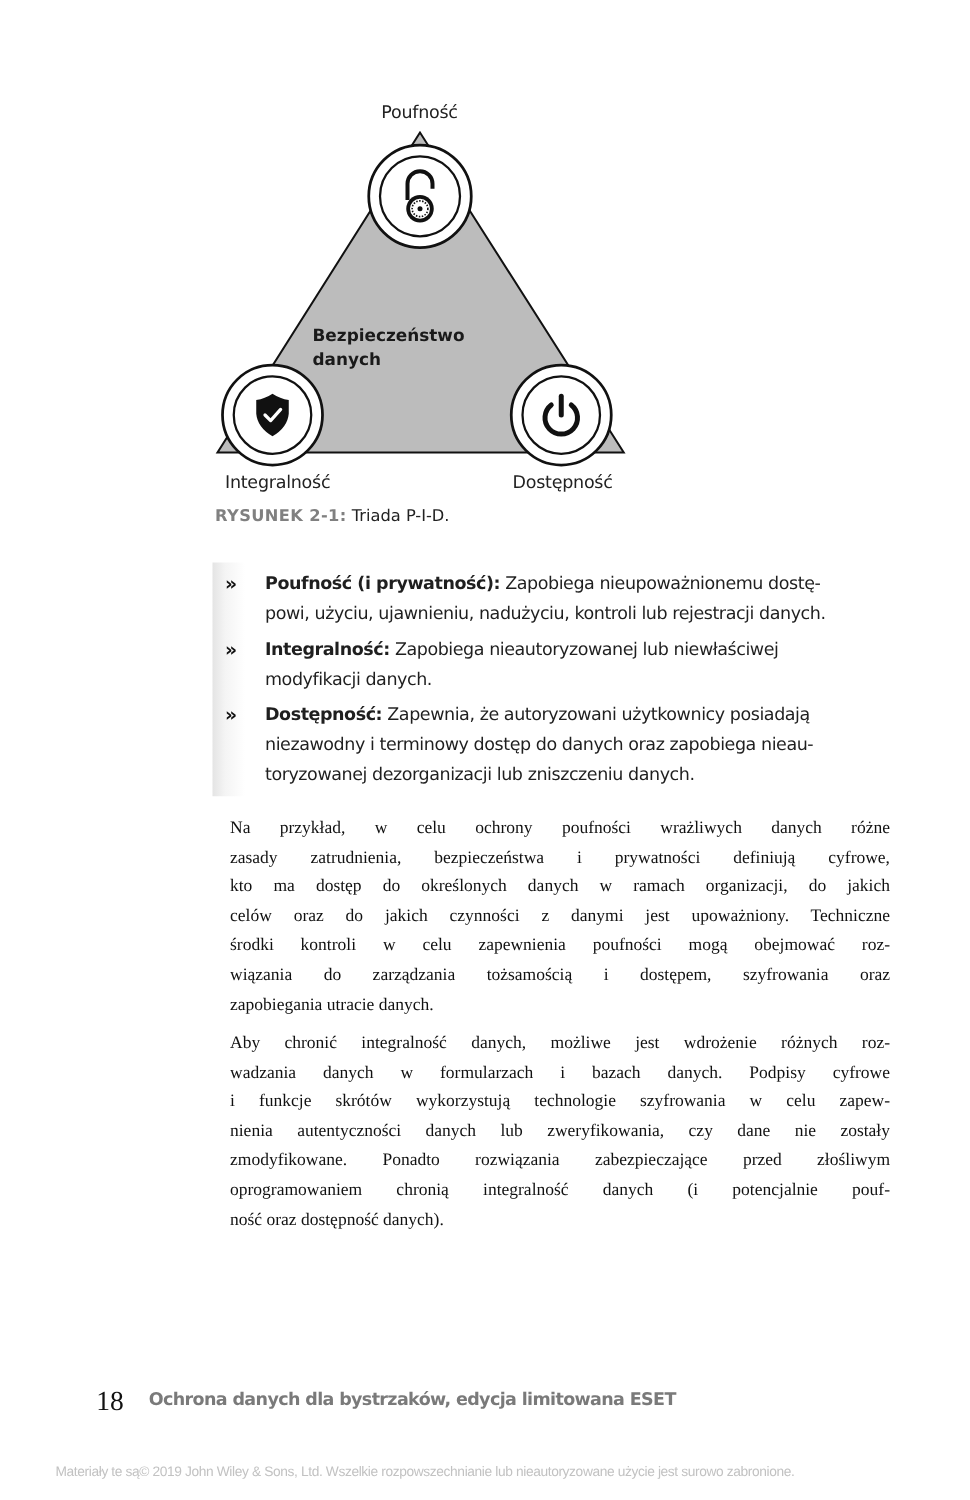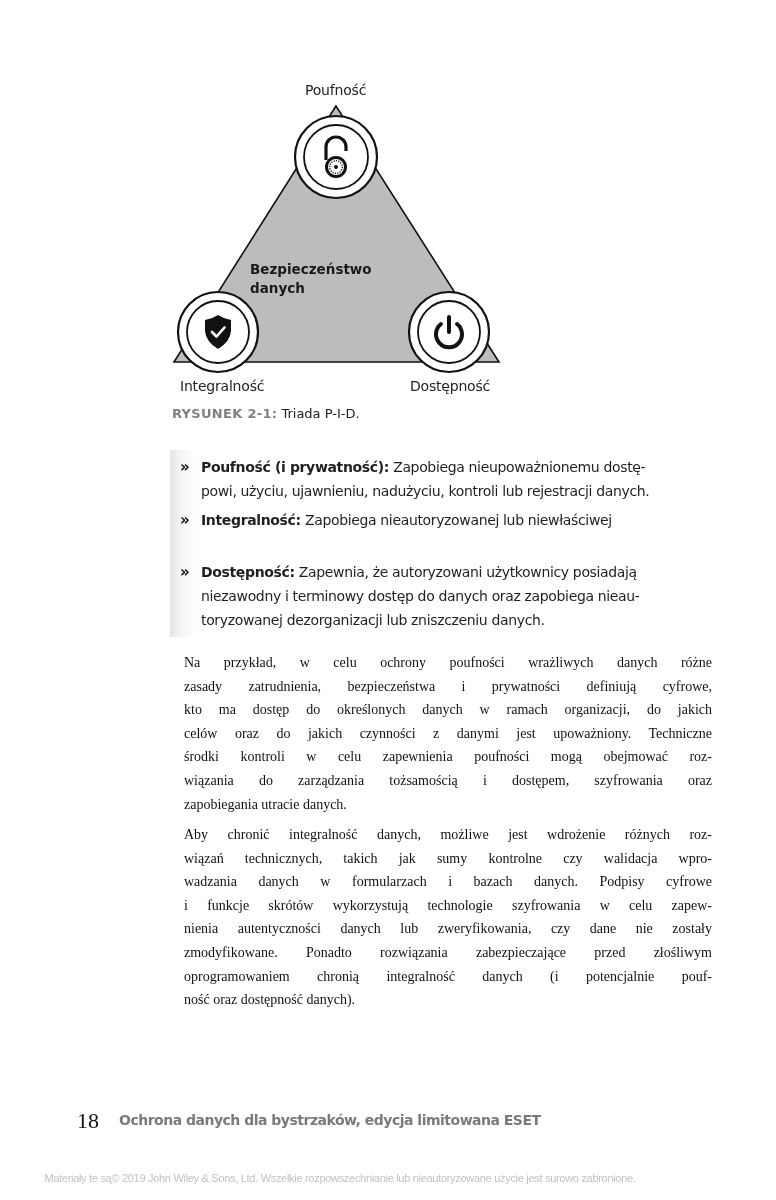--- a/index.html
+++ b/index.html
@@ -10,21 +10,21 @@
   .fig-label { position:absolute; font-family:"DejaVu Sans", sans-serif; font-size:14px; color:#222; white-space:nowrap; letter-spacing:-0.2px; }
   .fig-center { position:absolute; left:250px; top:260px; width:170px; font-family:"DejaVu Sans", sans-serif; font-weight:bold; font-size:13.5px; line-height:19px; color:#1a1a1a; }
 
   .caption { position:absolute; left:172px; top:406px; font-family:"DejaVu Sans", sans-serif; font-size:13px; white-space:nowrap; color:#222; }
   .caption .cap-key { font-weight:bold; color:#808080; letter-spacing:0.3px; }
 
   .bullets { position:absolute; left:170px; top:450px; width:540px; height:187px;
              background:linear-gradient(to right, #e4e4e4 0px, #f4f4f4 10px, #ffffff 26px); }
   .bullet { position:absolute; left:10px; width:528px; font-family:"DejaVu Sans", sans-serif; font-size:14px; line-height:24px; color:#1f1f1f; }
   .bullet .mark { position:absolute; left:0; top:0; font-weight:bold; font-size:15px; letter-spacing:-3px; color:#111; }
-  .bullet .btext { display:block; margin-left:21px; letter-spacing:-0.35px; }
+  .bullet .btext { display:block; margin-left:32px; letter-spacing:-0.35px; }
   .bullet .term { font-weight:bold; }
 
   .para { position:absolute; left:184px; width:528px; font-family:"Liberation Serif", serif; font-size:14px; line-height:23.6px; color:#111; text-align:justify; hyphens:manual; }
 
   .footer-num { position:absolute; left:77px; top:1108px; font-family:"Liberation Serif", serif; font-size:22px; color:#111; }
   .footer-title { position:absolute; left:119px; top:1112px; font-family:"DejaVu Sans", sans-serif; font-weight:bold; font-size:14px; color:#7a7a7a; letter-spacing:-0.5px; white-space:nowrap; }
   .copyright { position:absolute; left:0; width:680px; top:1172px; text-align:center; font-family:"Liberation Sans", sans-serif; font-size:11px; color:#c2c2c2; letter-spacing:-0.3px; white-space:nowrap; }
 </style>
 </head>
 <body>
@@ -80,20 +80,21 @@
 
 <div class="bullets">
   <div class="bullet" style="top:5px;">
     <span class="mark">»</span>
     <span class="btext"><span class="term">Poufność (i prywatność):</span><span> Zapobiega nieupoważnionemu dostę-</span></span>
     <span class="btext">powi, użyciu, ujawnieniu, nadużyciu, kontroli lub rejestracji danych.</span>
   </div>
   <div class="bullet" style="top:58px;">
     <span class="mark">»</span>
     <span class="btext"><span class="term">Integralność:</span><span> Zapobiega nieautoryzowanej lub niewłaściwej</span></span>
+    <span class="btext">modyfikacji danych.</span>
   </div>
   <div class="bullet" style="top:110px;">
     <span class="mark">»</span>
     <span class="btext"><span class="term">Dostępność:</span><span> Zapewnia, że autoryzowani użytkownicy posiadają</span></span>
     <span class="btext">niezawodny i terminowy dostęp do danych oraz zapobiega nieau-</span>
     <span class="btext">toryzowanej dezorganizacji lub zniszczeniu danych.</span>
   </div>
 </div>
 
 <div class="para" style="top:651px;">
@@ -101,21 +102,20 @@
   <div style="text-align-last:justify;">zasady zatrudnienia, bezpieczeństwa i prywatności definiują cyfrowe,</div>
   <div style="text-align-last:justify;">kto ma dostęp do określonych danych w ramach organizacji, do jakich</div>
   <div style="text-align-last:justify;">celów oraz do jakich czynności z danymi jest upoważniony. Techniczne</div>
   <div style="text-align-last:justify;">środki kontroli w celu zapewnienia poufności mogą obejmować roz-</div>
   <div style="text-align-last:justify;">wiązania do zarządzania tożsamością i dostępem, szyfrowania oraz</div>
   <div>zapobiegania utracie danych.</div>
 </div>
 
 <div class="para" style="top:823px;">
   <div style="text-align-last:justify;">Aby chronić integralność danych, możliwe jest wdrożenie różnych roz-</div>
-  <div style="text-align-last:justify;">wiązań technicznych, takich jak sumy kontrolne czy walidacja wpro-</div>
   <div style="text-align-last:justify;">wadzania danych w formularzach i bazach danych. Podpisy cyfrowe</div>
   <div style="text-align-last:justify;">i funkcje skrótów wykorzystują technologie szyfrowania w celu zapew-</div>
   <div style="text-align-last:justify;">nienia autentyczności danych lub zweryfikowania, czy dane nie zostały</div>
   <div style="text-align-last:justify;">zmodyfikowane. Ponadto rozwiązania zabezpieczające przed złośliwym</div>
   <div style="text-align-last:justify;">oprogramowaniem chronią integralność danych (i potencjalnie pouf-</div>
   <div>ność oraz dostępność danych).</div>
 </div>
 
 <div class="footer-num">18</div>
 <div class="footer-title">Ochrona danych dla bystrzaków, edycja limitowana ESET</div>

